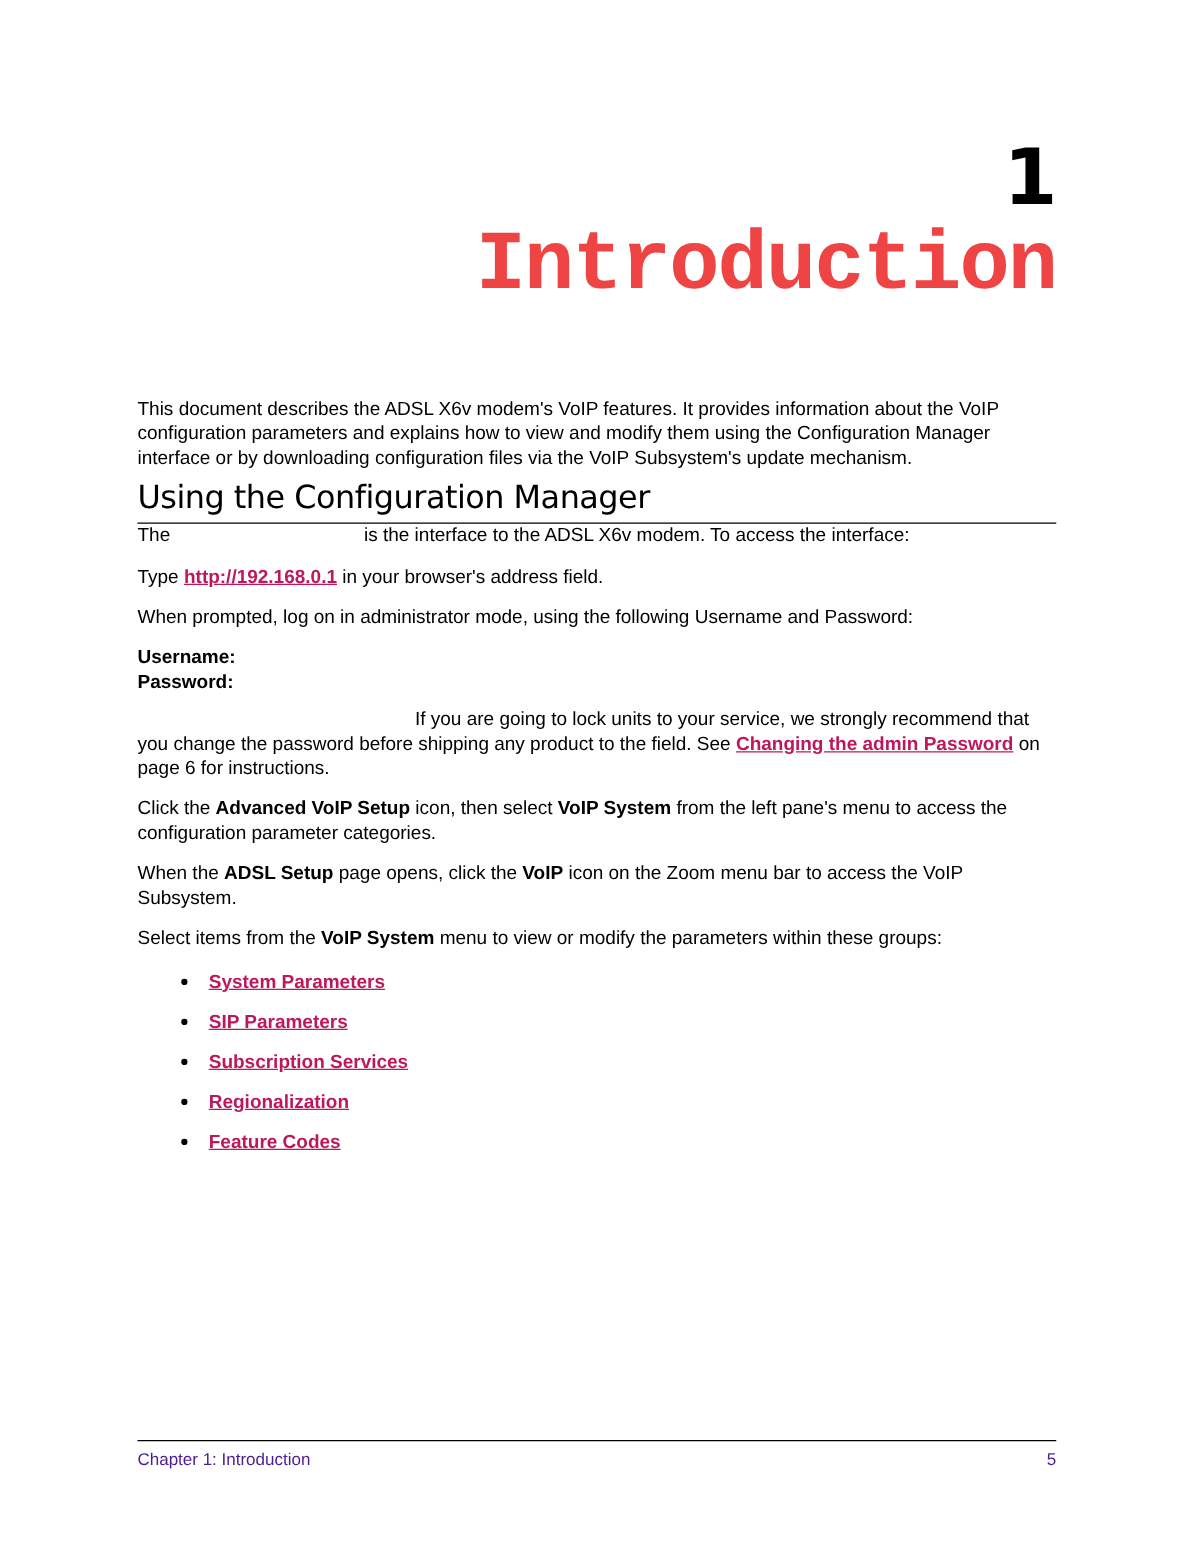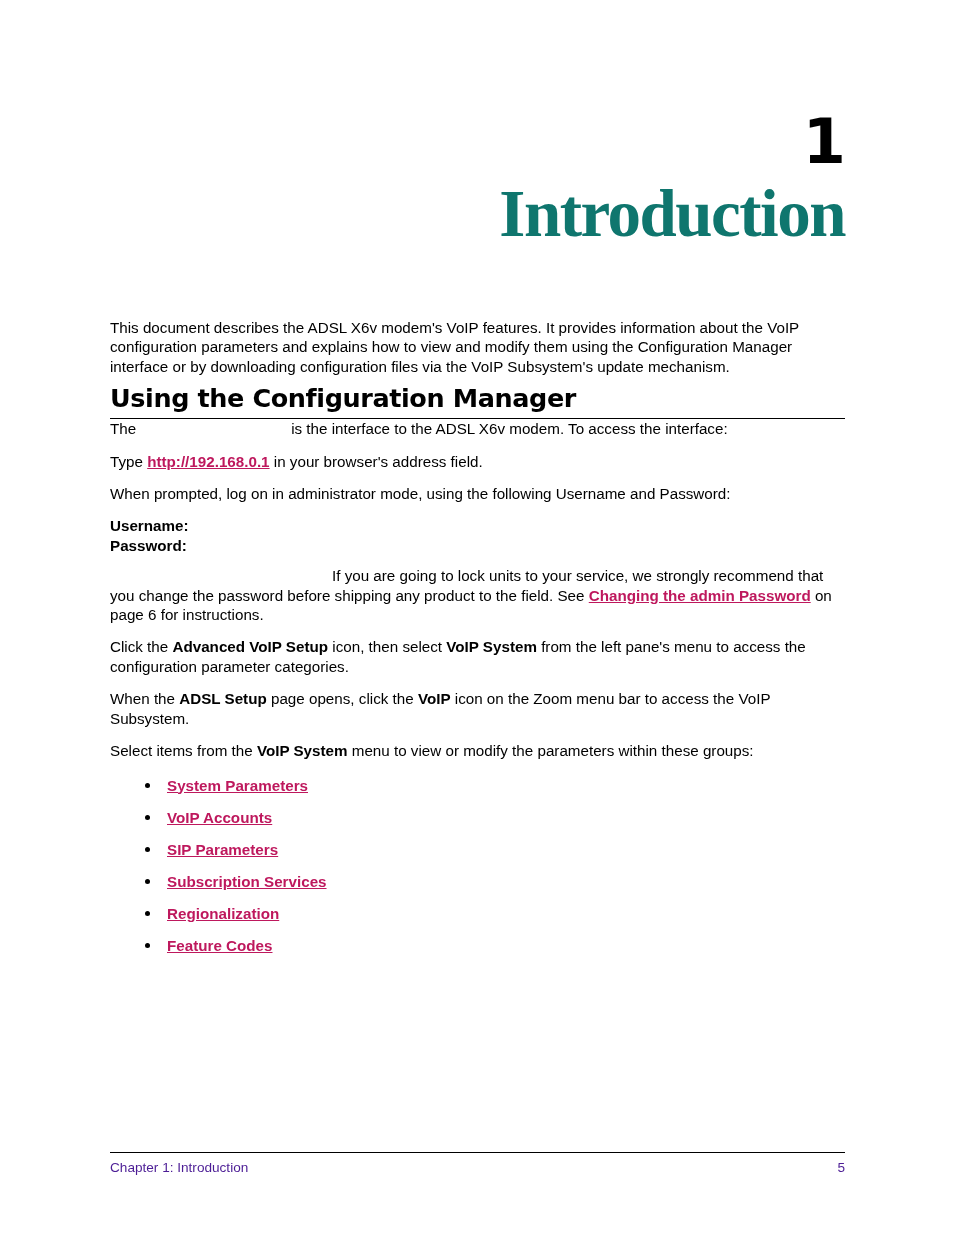--- a/index.html
+++ b/index.html
@@ -34,26 +34,26 @@
   .chapter-number {
     font-family: "DejaVu Sans", sans-serif;
     font-weight: 700;
     font-size: 62px;
     line-height: 64px;
     letter-spacing: -1px;
     color: #000;
     display: block;
   }
   .chapter-title {
-    font-family: Liberation Serif, serif;
+    font-family: Liberation Mono, monospace;
     font-weight: 700;
     font-size: 67px;
     line-height: 74px;
     letter-spacing: -1.5px;
-    color: #0f766e;
+    color: #ef4444;
     display: block;
     margin-top: 2px;
   }
 
   
   .content {
     position: absolute;
     left: 110px;
     top: 318px;
     width: 735px;
@@ -67,21 +67,21 @@
     text-align: left;
   }
   p.body.intro { margin-bottom: 7px; }
 
   .indent-1 { margin-left: 29px; }
   .indent-2 { margin-left: 57px; }
 
   
   h2.section {
     font-family: "DejaVu Sans", sans-serif;
-    font-weight: 700;
+    font-weight: 400;
     font-size: 25.5px;
     line-height: 30px;
     letter-spacing: -0.4px;
     margin: 0 0 0 0;
     padding: 0 0 5px 0;
     border-bottom: 1.6px solid #000;
     color: #000;
   }
   .after-heading { margin-top: 16px; }
 
@@ -199,24 +199,20 @@
       <span>menu to view or modify the parameters within these groups:</span>
     </p>
 
     <ul class="linklist">
       <li>
         <span class="bullet"></span>
         <a class="doclink" href="#">System Parameters</a>
       </li>
       <li>
         <span class="bullet"></span>
-        <a class="doclink" href="#">VoIP Accounts</a>
-      </li>
-      <li>
-        <span class="bullet"></span>
         <a class="doclink" href="#">SIP Parameters</a>
       </li>
       <li>
         <span class="bullet"></span>
         <a class="doclink" href="#">Subscription Services</a>
       </li>
       <li>
         <span class="bullet"></span>
         <a class="doclink" href="#">Regionalization</a>
       </li>

